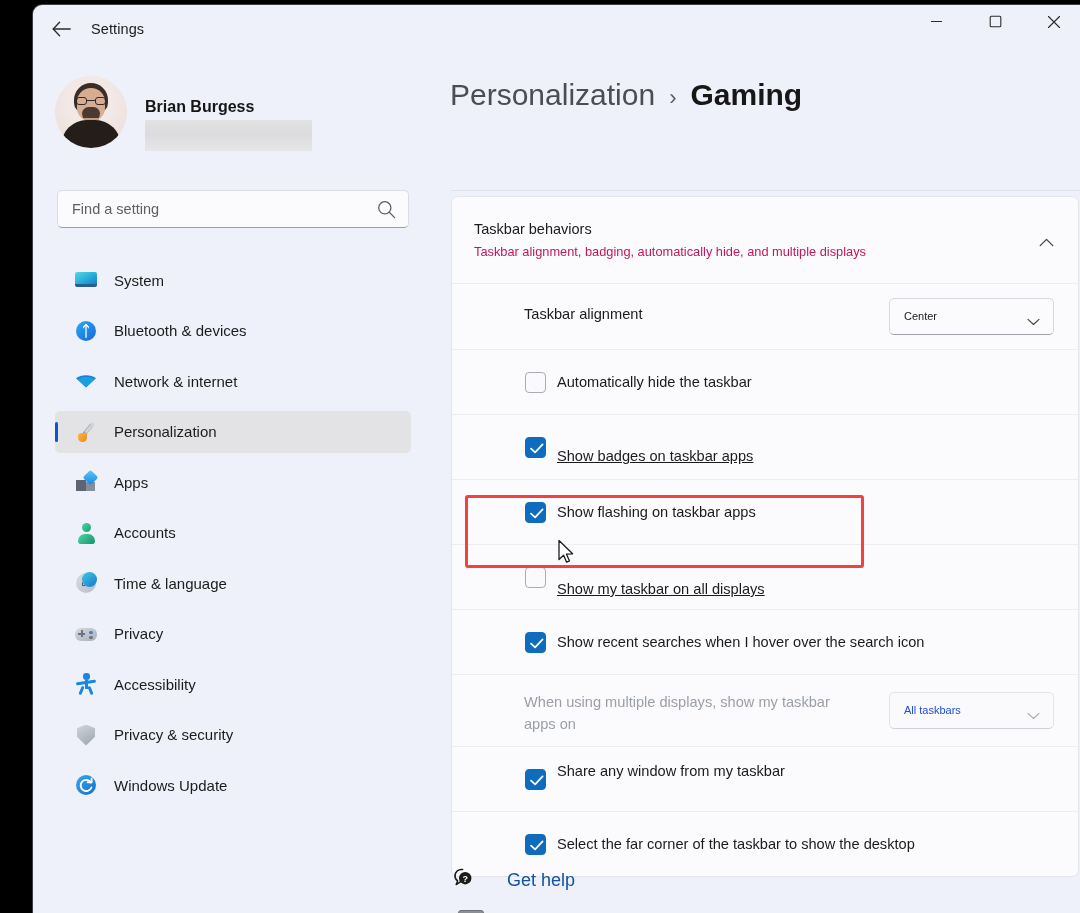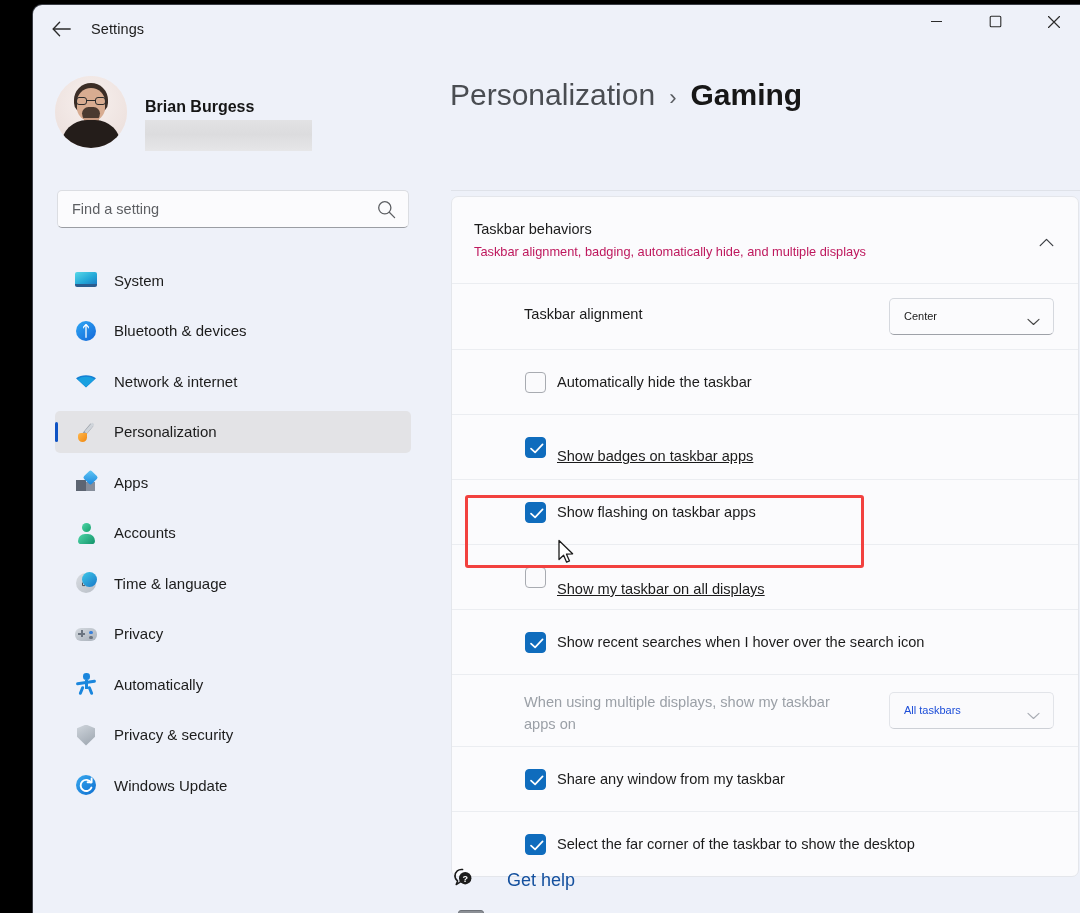--- a/index.html
+++ b/index.html
@@ -540,21 +540,21 @@
       </div>
 
       <div class="navitem">
         <div class="navicon ic-acc">
           <div class="head"></div>
             <div class="arms"></div>
             <div class="torso"></div>
             <div class="leg1"></div>
             <div class="leg2"></div>
         </div>
-        <div class="navlabel">Automatically</div>
+        <div class="navlabel">Accessibility</div>
       </div>
 
       <div class="navitem">
         <div class="navicon ic-priv">
           <div class="shield"></div>
         </div>
         <div class="navlabel">Privacy &amp; security</div>
       </div>
 
       <div class="navitem">
@@ -653,21 +653,21 @@
           </div>
         </div>
       </div>
 
       <div class="row h65">
         <div class="cb on" style="top:22px;">
           <svg width="16" height="15" viewBox="0 0 16 15">
             <path d="M2 7.6 L6.1 11.4 L13.6 3.4" fill="none" stroke="#fff" stroke-width="1.7" stroke-linecap="round" stroke-linejoin="round"></path>
           </svg>
         </div>
-        <div class="cb-label" style="top:24px;">Share any window from my taskbar</div>
+        <div class="cb-label" style="top:16px;">Share any window from my taskbar</div>
       </div>
 
       <div class="row h65">
         <div class="cb on" style="top:22px;">
           <svg width="16" height="15" viewBox="0 0 16 15">
             <path d="M2 7.6 L6.1 11.4 L13.6 3.4" fill="none" stroke="#fff" stroke-width="1.7" stroke-linecap="round" stroke-linejoin="round"></path>
           </svg>
         </div>
         <div class="cb-label" style="top:24px;">Select the far corner of the taskbar to show the desktop</div>
       </div>

